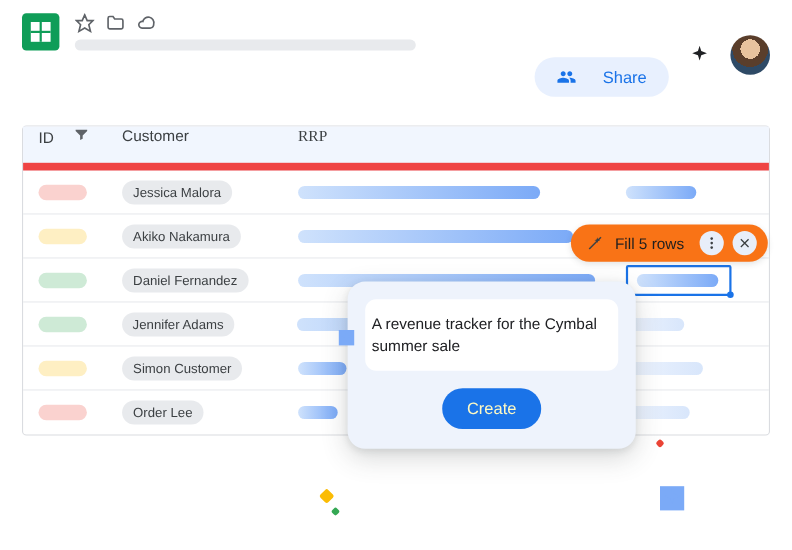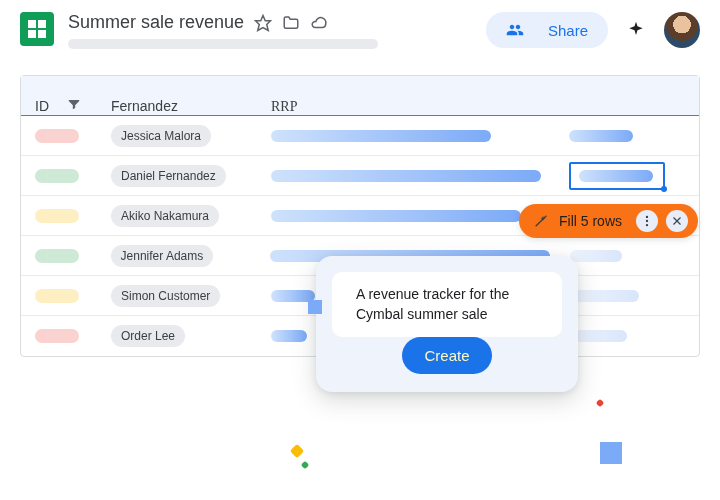--- a/index.html
+++ b/index.html
@@ -53,43 +53,44 @@
   .header-right { margin-left:auto; display:flex; align-items:center; gap:18px; }
   .share-btn {
     display:flex; align-items:flex-end; gap:24px;
     padding: 9px 20px;
     border-radius: 22px;
     background:#e8f0fe;
     color:#1a73e8;
     font-size:15px;
     font-weight:500;
     border:none;
+    margin-top:40px;
   }
   .share-btn svg { width:18px; height:18px; }
   .sparkle-header { width:20px; height:20px; color:#202124; display:flex; align-items:center; justify-content:center;}
   .sparkle-header svg{width:20px;height:20px;}
   .avatar {
     width:36px; height:36px; border-radius:50%;
     background: radial-gradient(circle at 50% 35%, #e8c39e 0 30%, #5a3e2b 30% 55%, #2e4a66 55% 100%);
     flex-shrink:0;
   }
 
   
   .sheet {
     margin: 18px 20px 0 20px;
     border:1px solid #dadce0;
     border-radius:4px;
     background:#fff;
   }
   .thead {
     display:flex;
     background:#f1f6fe;
-    border-bottom:1px solid #ef4444;
+    border-bottom:7px solid #ef4444;
     height:40px;
-    align-items:flex-end;
+    align-items:flex-start;
   }
   .col-id    { width:90px; padding-left:14px; display:flex; align-items:center; gap:18px;}
   .col-cust  { width:160px; }
   .col-order { flex:1; }
   .col-rrp   { width:130px;font-family:Liberation Serif, serif; }
   .th { font-size:14px; color:#3c4043; font-weight:400; }
   .filter-ico svg{ width:14px; height:14px; color:#5f6368; }
 
   .row {
     display:flex;
@@ -166,22 +167,22 @@
     box-shadow:0 8px 24px rgba(60,64,67,.2), 0 2px 6px rgba(60,64,67,.1);
     padding:16px 16px 18px 16px;
   }
   .panel-head{ display:flex; align-items:center; gap:10px; margin-bottom:12px;}
   .panel-head .ttl{ font-size:15px; color:#202124; font-weight:500; }
   .panel-head svg{ width:18px; height:18px; color:#3c4043;}
   .panel-close{ margin-left:auto; width:18px; height:18px; color:#3c4043;}
   .panel-close svg{width:18px;height:18px;}
   .panel-input{
     background:#fff; border-radius:10px;
-    padding:12px 24px; font-size:14px; line-height:1.45;
-    color:#202124; 
+    padding:12px 6px; font-size:14px; line-height:1.45;
+    color:#202124; margin-bottom:16px;
   }
   .panel-btn{
     background:#1a73e8; color:#fef9c3; border:none;
     padding:10px 22px; border-radius:22px;
     font-size:15px; font-weight:500;
     display:block; margin:0 auto;
   }
 
   
   .spark {
@@ -202,21 +203,20 @@
 </style>
 </head>
 <body>
 
 <div class="header">
   <div class="logo-box">
     <div class="logo-inner"></div>
   </div>
   <div class="title-wrap">
     <div class="title-row">
-      <span class="doc-title">Summer sale revenue</span>
       <span class="title-ico">
         <svg viewBox="0 0 24 24" fill="none" stroke="currentColor" stroke-width="2">
             <polygon points="12 2 15 9 22 9 17 14 19 22 12 18 5 22 7 14 2 9 9 9"></polygon>
           </svg>
       </span>
       <span class="title-ico">
         <svg viewBox="0 0 24 24" fill="none" stroke="currentColor" stroke-width="2">
             <path d="M3 6a2 2 0 0 1 2-2h4l2 3h8a2 2 0 0 1 2 2v8a2 2 0 0 1-2 2H5a2 2 0 0 1-2-2V6z"></path>
           </svg>
       </span>
@@ -247,66 +247,66 @@
 <div class="sheet">
   <div class="thead">
     <div class="col-id">
       <span class="th">ID</span>
       <span class="filter-ico">
         <svg viewBox="0 0 24 24" fill="currentColor">
             <path d="M3 5h18v2l-7 7v5l-4 2v-7L3 7V5z"></path>
           </svg>
       </span>
     </div>
-    <div class="col-cust"><span class="th">Fernandez</span></div>
+    <div class="col-cust"><span class="th">Customer</span></div>
     <div class="col-rrp"><span class="th">RRP</span></div>
   </div>
   <div id="tbody">
       <div class="row">
         <div class="col col-id">
           <div class="pill-id pill-red"></div>
         </div>
         <div class="col col-cust">
           <span class="cust-chip">Jessica Malora</span>
         </div>
         <div class="col col-order">
           <div class="grad-bar" style="width: 220px;"></div>
         </div>
         <div class="col col-rrp">
           <div class="grad-bar" style="width: 64px;"></div>
+        </div>
+      </div>
+      <div class="row">
+        <div class="col col-id">
+          <div class="pill-id pill-yellow"></div>
+        </div>
+        <div class="col col-cust">
+          <span class="cust-chip">Akiko Nakamura</span>
+        </div>
+        <div class="col col-order">
+          <div class="grad-bar" style="width: 250px;"></div>
+        </div>
+        <div class="col col-rrp">
+          <div class="grad-light" style="width: 60px;"></div>
         </div>
       </div>
       <div class="row">
         <div class="col col-id">
           <div class="pill-id pill-green"></div>
         </div>
         <div class="col col-cust">
           <span class="cust-chip">Daniel Fernandez</span>
         </div>
         <div class="col col-order">
           <div class="grad-bar" style="width: 270px;"></div>
         </div>
         <div class="col col-rrp">
           <div class="cell-selected" style="width: 96px;">
             <div class="grad-bar" style="width: 74px;"></div>
           </div>
-        </div>
-      </div>
-      <div class="row">
-        <div class="col col-id">
-          <div class="pill-id pill-yellow"></div>
-        </div>
-        <div class="col col-cust">
-          <span class="cust-chip">Akiko Nakamura</span>
-        </div>
-        <div class="col col-order">
-          <div class="grad-bar" style="width: 250px;"></div>
-        </div>
-        <div class="col col-rrp">
-          <div class="grad-light" style="width: 60px;"></div>
         </div>
       </div>
       <div class="row">
         <div class="col col-id">
           <div class="pill-id pill-green"></div>
         </div>
         <div class="col col-cust">
           <span class="cust-chip">Jennifer Adams</span>
         </div>
         <div class="col col-order">

